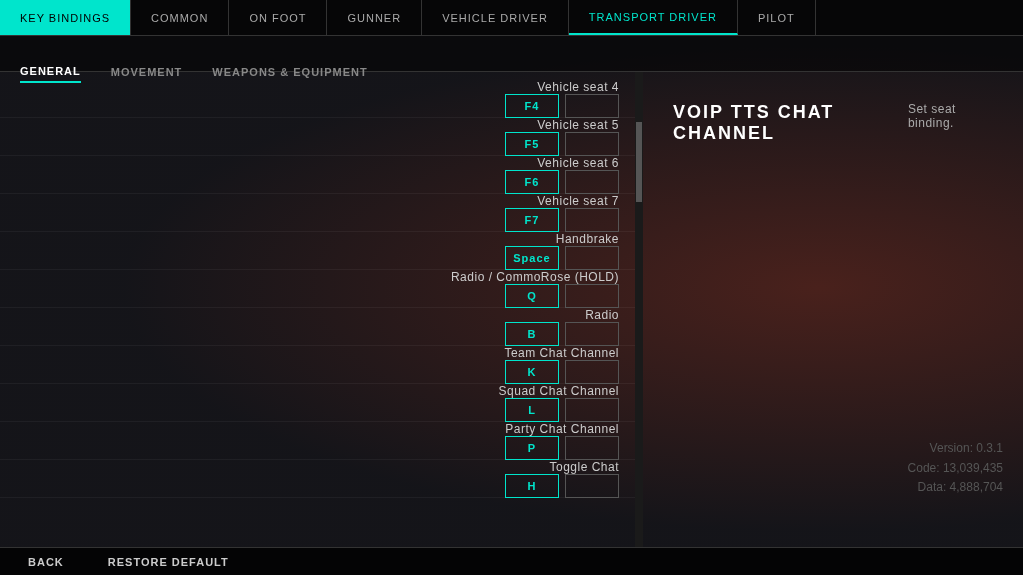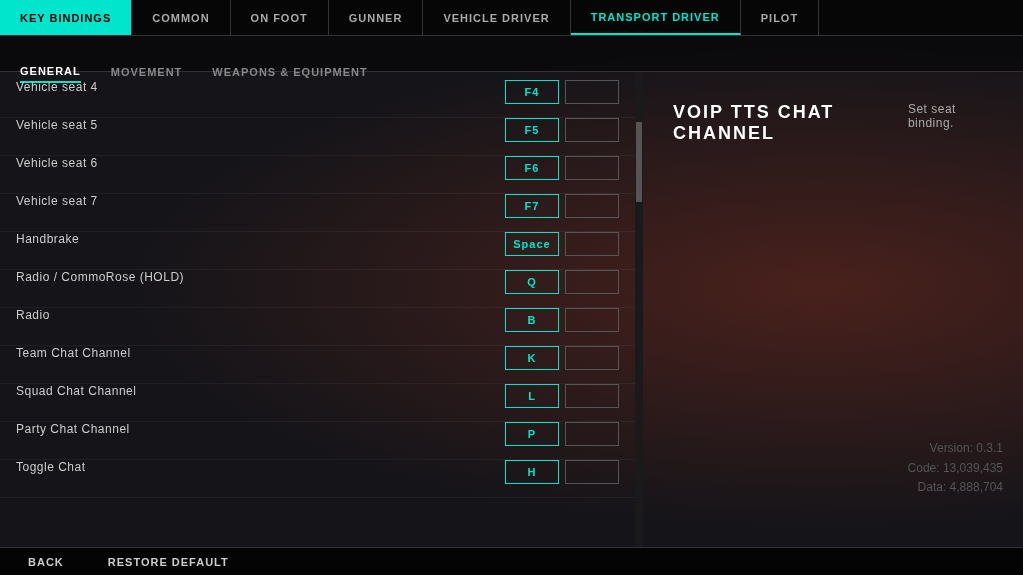--- a/index.html
+++ b/index.html
@@ -37,21 +37,21 @@
       height: 36px;
       background: rgba(0,0,0,0.7);
       border-bottom: 1px solid #333;
     }
 
     .top-nav-item {
       padding: 0 20px;
       display: flex;
       align-items: center;
       font-size: 11px;
-      font-weight: bold;
+      font-weight: normal;
       letter-spacing: 1px;
       color: #aaa;
       cursor: pointer;
       text-transform: uppercase;
       border-right: 1px solid #333;
     }
 
     .top-nav-item.active {
       background: #00e5cc;
       color: #000;
@@ -115,24 +115,25 @@
     }
     .bindings-list::-webkit-scrollbar-track {
       background: #111;
     }
     .bindings-list::-webkit-scrollbar-thumb {
       background: #555;
     }
 
     .binding-row {
       display: flex;
-      align-items: flex-start;
+      align-items: flex-end;
       height: 38px;
       padding: 0 16px;
       border-bottom: 1px solid rgba(255,255,255,0.05);
+      flex-direction: column;
     }
 
     .binding-label {
       flex: 1;
       font-size: 12px;
       color: #ccc;
       letter-spacing: 0.5px;
     }
 
     .binding-keys {

